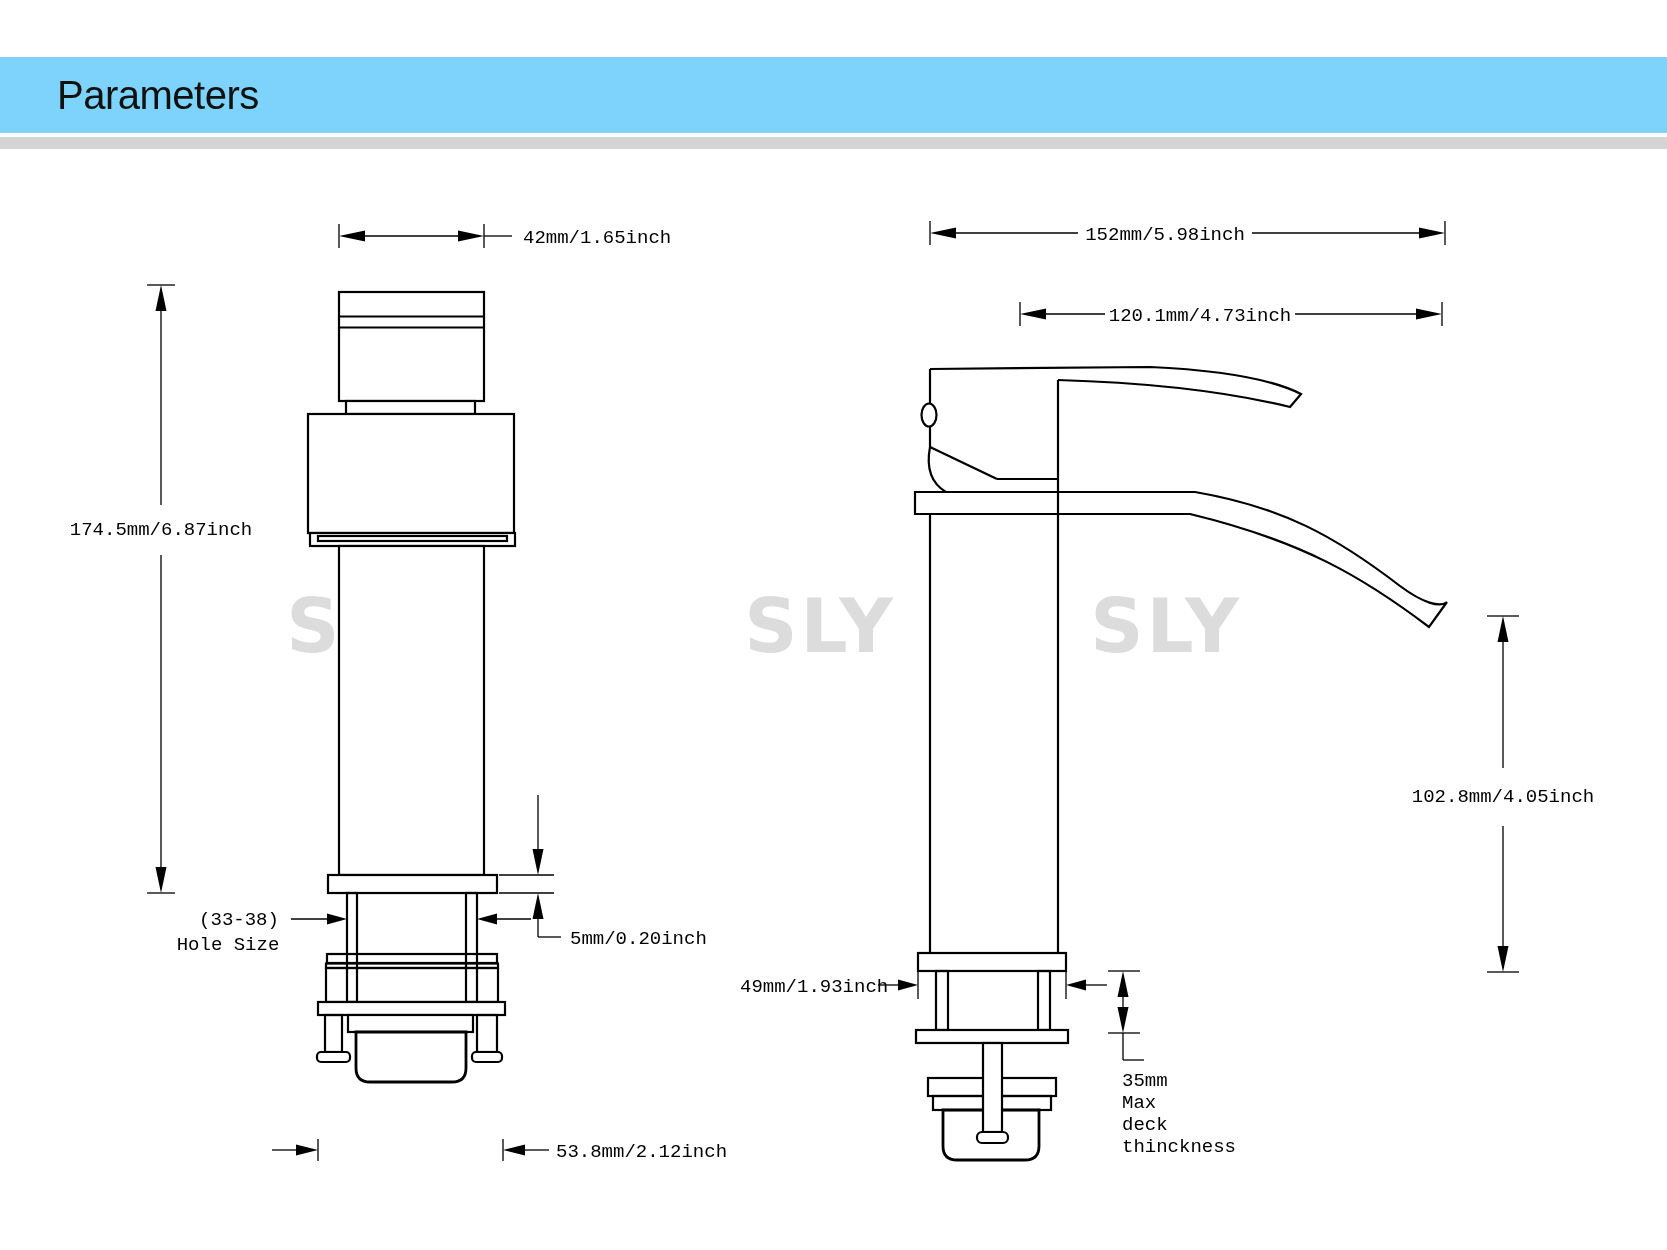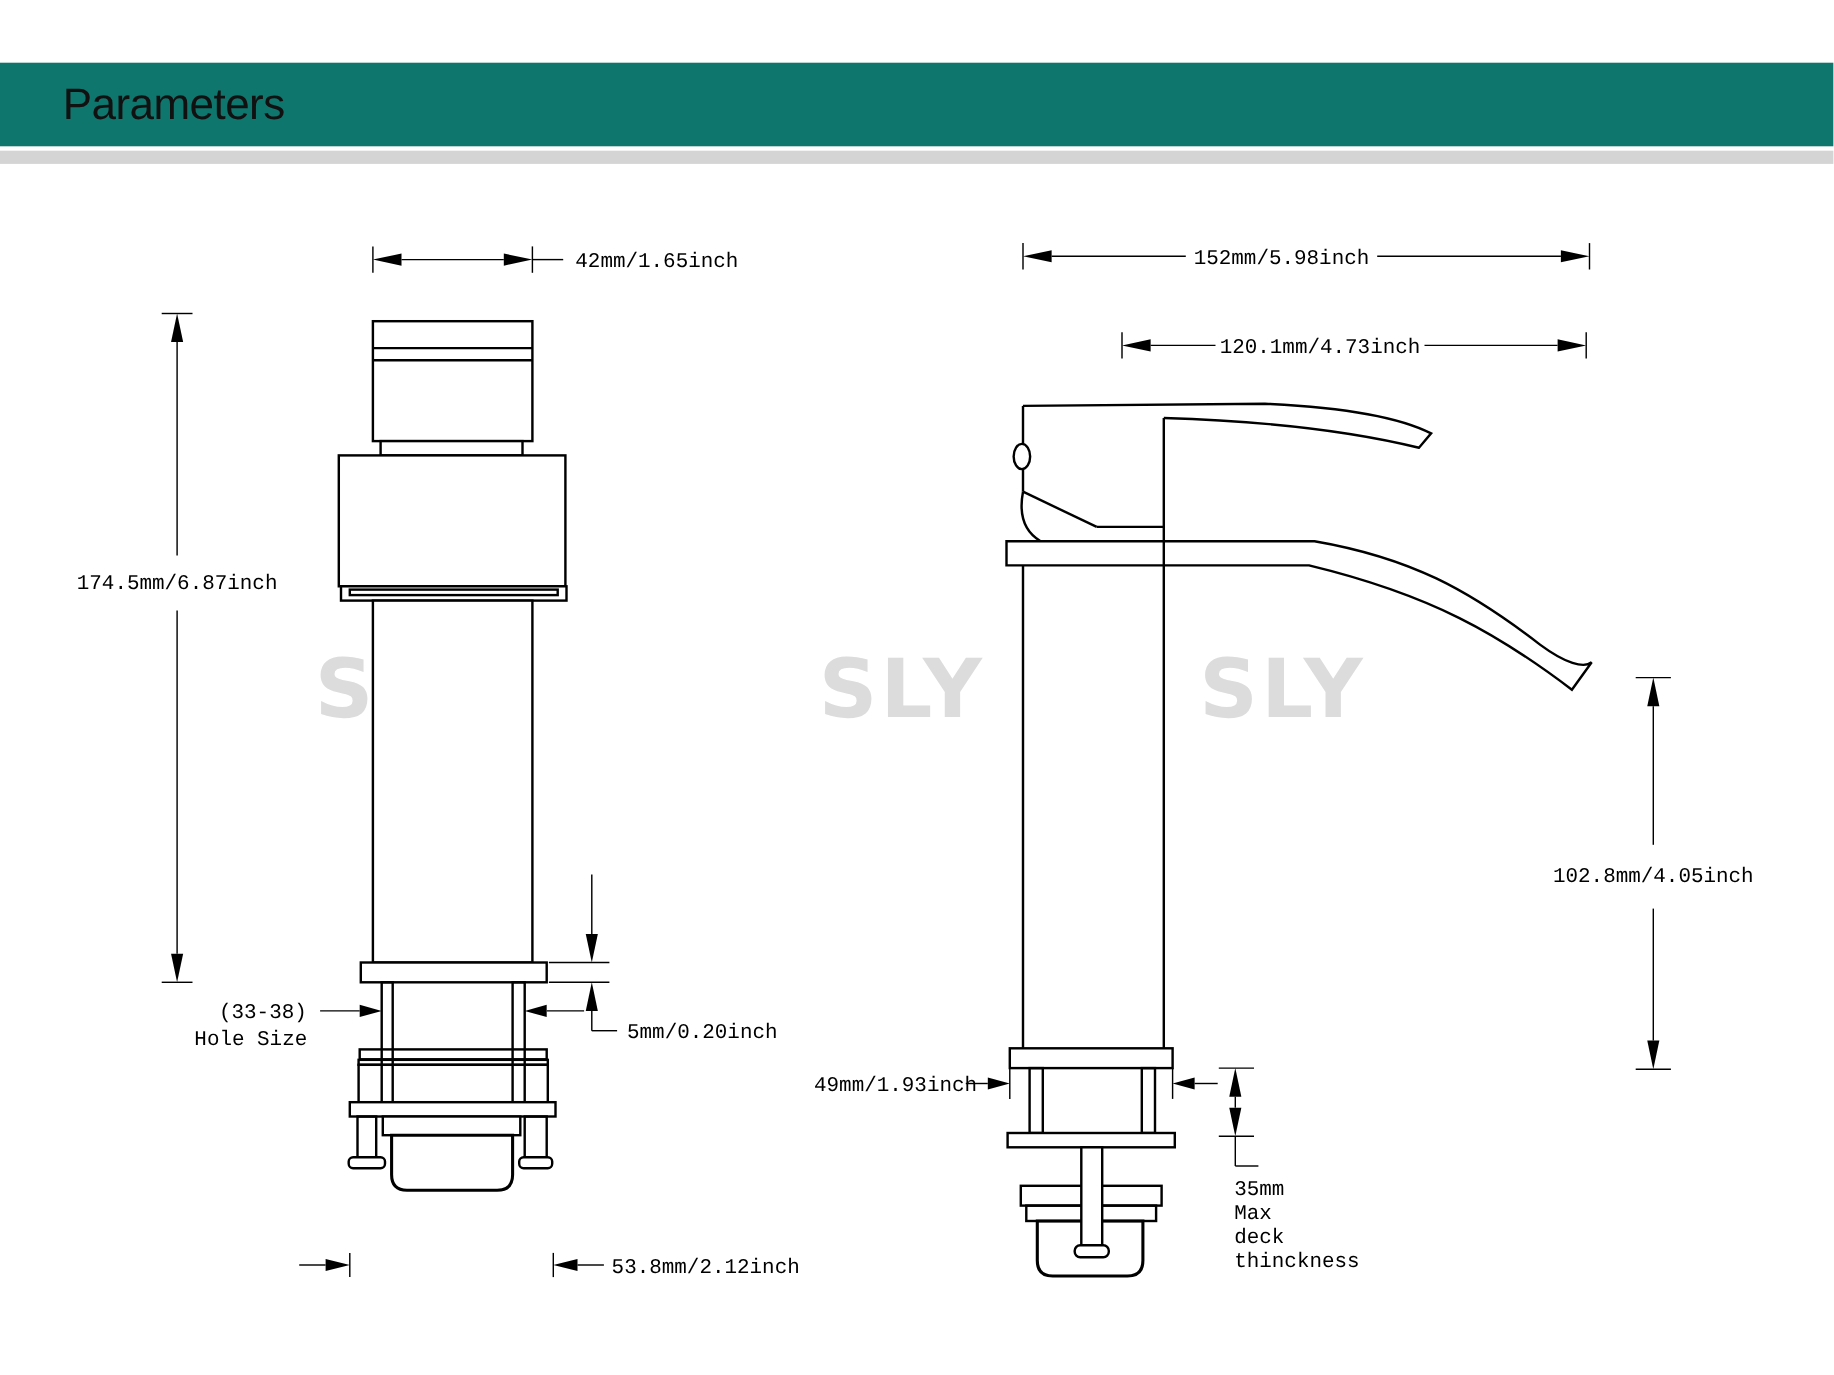--- a/index.html
+++ b/index.html
@@ -1,18 +1,18 @@
 <!DOCTYPE html>
 <html><head>
 <meta charset="utf-8">
 <style>
   html,body{margin:0;padding:0;background:#fff;}
   #stage{position:relative;width:1667px;height:1250px;background:#ffffff;overflow:hidden;
          font-family:"Liberation Sans",sans-serif;}
-  #banner{position:absolute;left:0;top:57px;width:1667px;height:76px;background:#0f766e;
+  #banner{position:absolute;left:0;top:57px;width:1667px;height:76px;background:#7dd3fc;
           display:flex;align-items:center;}
   #banner .title{font-size:40px;font-weight:500;color:#111;margin-left:57px;letter-spacing:-0.5px;}
   #substrip{position:absolute;left:0;top:137px;width:1667px;height:12px;background:#d4d4d4;}
   svg{position:absolute;left:0;top:0;}
   .ol{stroke:#000;stroke-width:2.2;fill:#fff;}
   .oln{stroke:#000;stroke-width:2.2;fill:none;}
   .thick{stroke:#000;stroke-width:2.8;fill:#fff;}
   .thickn{stroke:#000;stroke-width:2.8;fill:none;}
   .dl{stroke:#000;stroke-width:1.3;fill:none;}
   .ah{fill:#000;stroke:none;}

